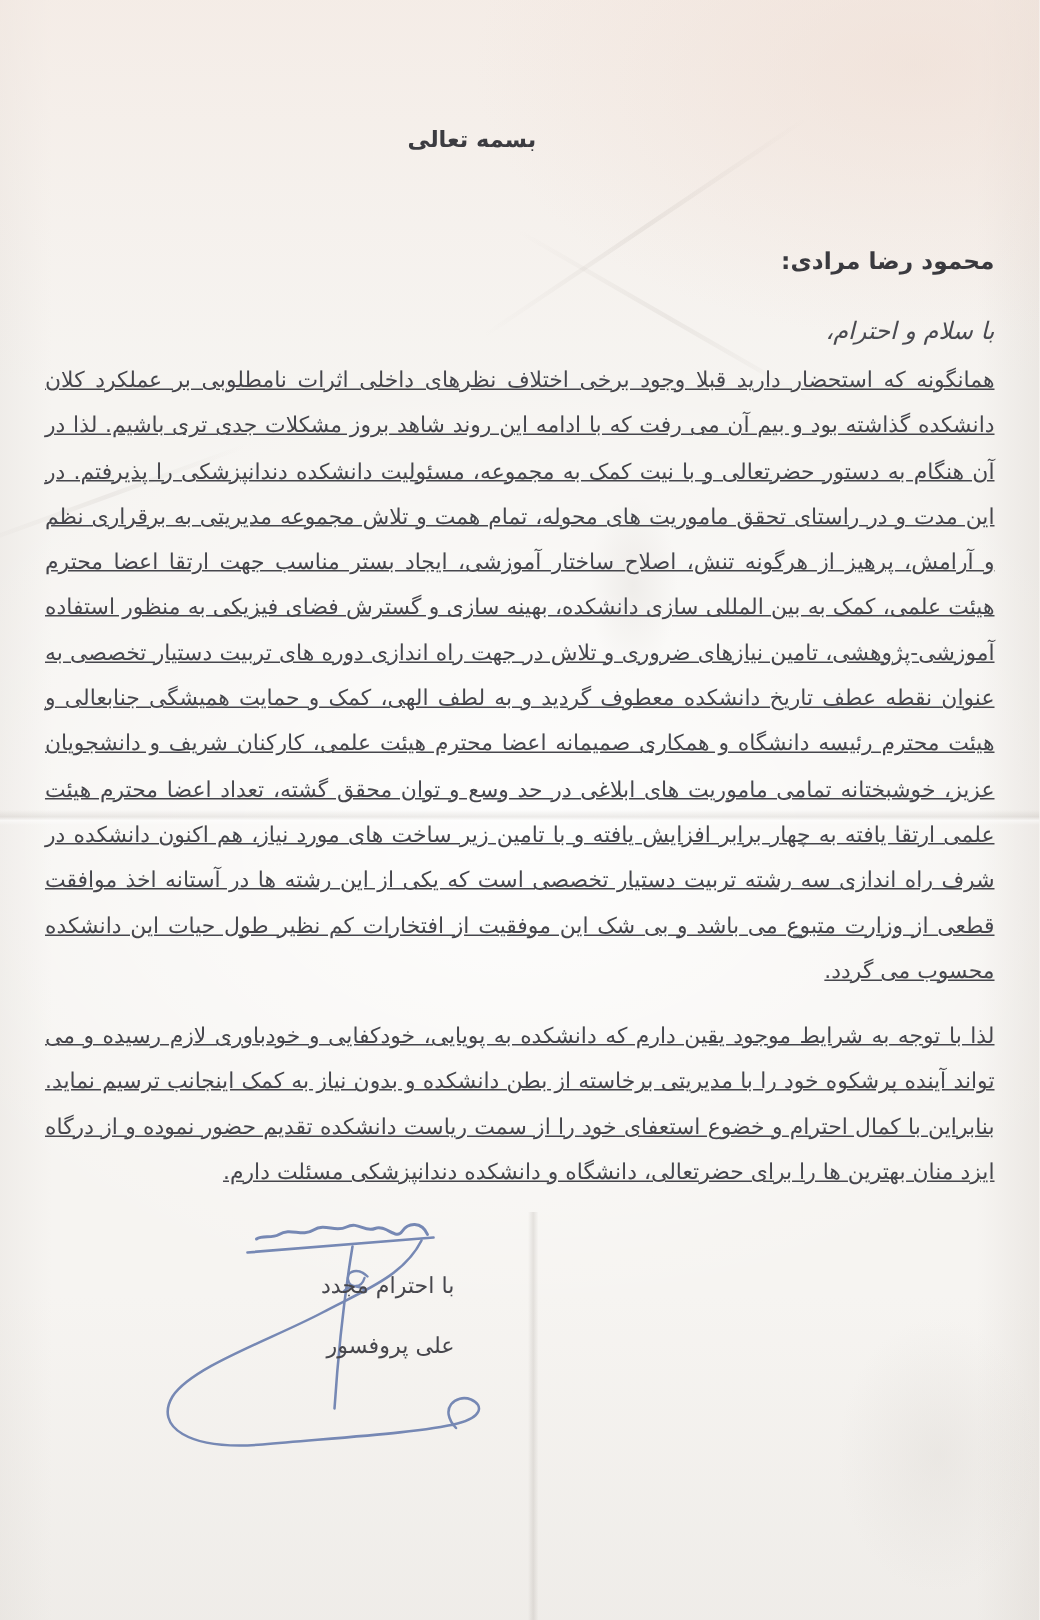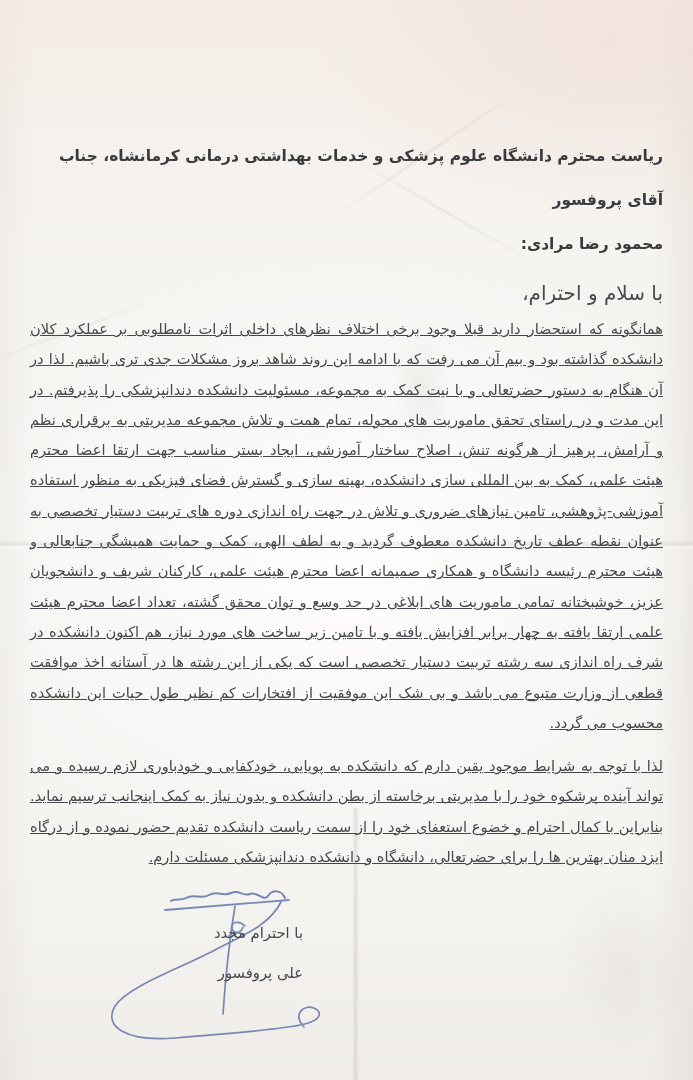--- a/index.html
+++ b/index.html
@@ -83,23 +83,24 @@
   .recipient {
     margin-top: 50px;
     font-size: 15.5px;
     font-weight: 700;
     color: #3a3a3f;
     line-height: 44px;
     text-align: right;
   }
   .salutation {
     margin-top: 15px;
-    font-size: 20px;
+    font-size: 16px;
     color: #4a4a50;
     text-align: right;
+    font-style: italic;
   }
   .body-par {
     margin: 0;
     margin-top: 9px;
     font-size: 14.6px;
     line-height: 30.3px;
     text-align: justify;
     color: #46464c;
     text-decoration: underline;
   }
@@ -139,23 +140,23 @@
 <div class="crease crease-h-mid"></div>
 <div class="crease crease-v-bottom"></div>
 <div class="crease crease-diag-1"></div>
 <div class="crease crease-diag-2"></div>
 <div class="crease crease-diag-3"></div>
 <div class="crease smudge-1"></div>
 <div class="crease smudge-2"></div>
 
 <div class="letter">
 
+  <div class="bismillah">بسمه تعالی</div>
 
   <div class="recipient">
-    <div>ریاست محترم دانشگاه علوم پزشکی و خدمات بهداشتی درمانی کرمانشاه، جناب آقای پروفسور</div>
     <div>محمود رضا مرادی:</div>
   </div>
 
   <div class="salutation">با سلام و احترام،</div>
 
   <p class="body-par">همانگونه که استحضار دارید قبلا وجود برخی اختلاف نظرهای داخلی اثرات نامطلوبی بر عملکرد کلان دانشکده گذاشته بود و بیم آن می رفت که با ادامه این روند شاهد بروز مشکلات جدی تری باشیم. لذا در آن هنگام به دستور حضرتعالی و با نیت کمک به مجموعه، مسئولیت دانشکده دندانپزشکی را پذیرفتم. در این مدت و در راستای تحقق ماموریت های محوله، تمام همت و تلاش مجموعه مدیریتی به برقراری نظم و آرامش، پرهیز از هرگونه تنش، اصلاح ساختار آموزشی، ایجاد بستر مناسب جهت ارتقا اعضا محترم هیئت علمی، کمک به بین المللی سازی دانشکده، بهینه سازی و گسترش فضای فیزیکی به منظور استفاده آموزشی-پژوهشی، تامین نیازهای ضروری و تلاش در جهت راه اندازی دوره های تربیت دستیار تخصصی به عنوان نقطه عطف تاریخ دانشکده معطوف گردید و به لطف الهی، کمک و حمایت همیشگی جنابعالی و هیئت محترم رئیسه دانشگاه و همکاری صمیمانه اعضا محترم هیئت علمی، کارکنان شریف و دانشجویان عزیز، خوشبختانه تمامی ماموریت های ابلاغی در حد وسع و توان محقق گشته، تعداد اعضا محترم هیئت علمی ارتقا یافته به چهار برابر افزایش یافته و با تامین زیر ساخت های مورد نیاز، هم اکنون دانشکده در شرف راه اندازی سه رشته تربیت دستیار تخصصی است که یکی از این رشته ها در آستانه اخذ موافقت قطعی از وزارت متبوع می باشد و بی شک این موفقیت از افتخارات کم نظیر طول حیات این دانشکده محسوب می گردد.</p>
 
   <p class="body-par">لذا با توجه به شرایط موجود یقین دارم که دانشکده به پویایی، خودکفایی و خودباوری لازم رسیده و می تواند آینده پرشکوه خود را با مدیریتی برخاسته از بطن دانشکده و بدون نیاز به کمک اینجانب ترسیم نماید. بنابراین با کمال احترام و خضوع استعفای خود را از سمت ریاست دانشکده تقدیم حضور نموده و از درگاه ایزد منان بهترین ها را برای حضرتعالی، دانشگاه و دانشکده دندانپزشکی مسئلت دارم.</p>
 
   <div class="signature-section">

